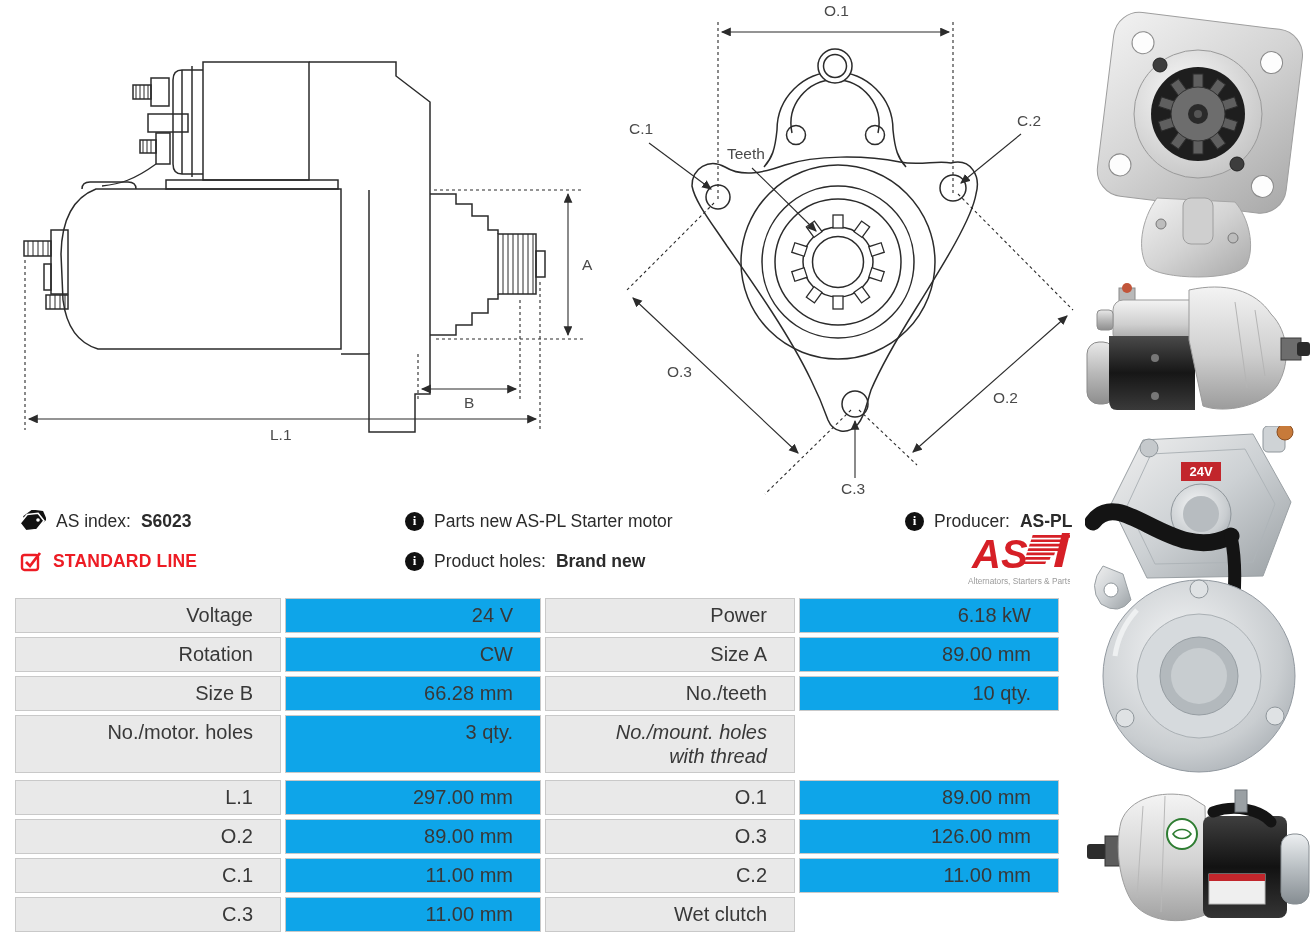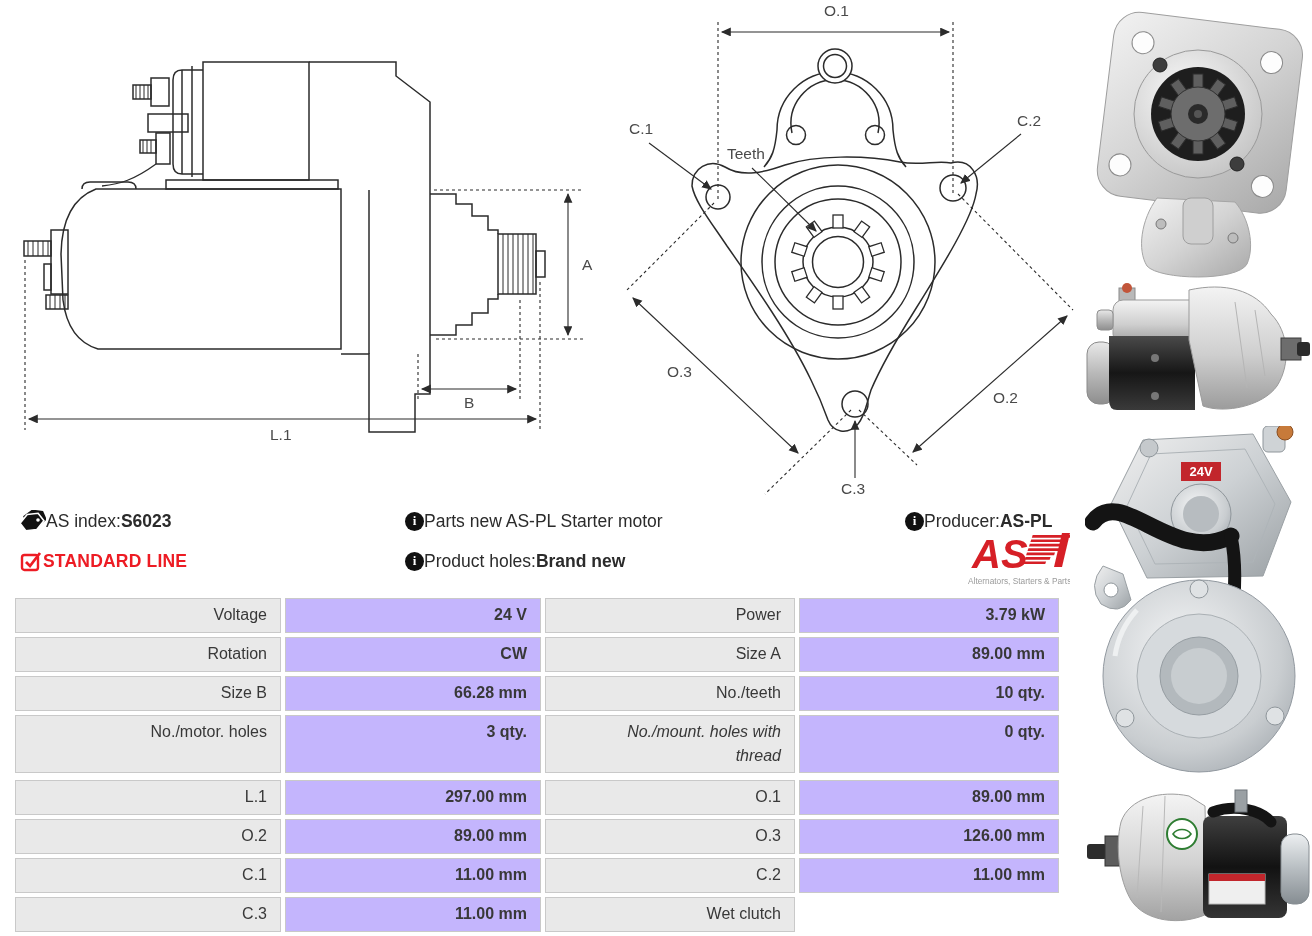--- a/index.html
+++ b/index.html
@@ -3,35 +3,35 @@
 <meta charset="utf-8">
 <style>
   html,body{margin:0;padding:0;background:#fff;}
   .page{position:relative;width:1312px;height:936px;background:#ffffff;overflow:hidden;
         font-family:"Liberation Sans",sans-serif;color:#2b2b2b;}
   svg text{font-family:"Liberation Sans",sans-serif;}
   .draw-label{fill:#4a4a4a;font-size:15.5px;}
   .abs{position:absolute;}
 
   
-  .info-line{position:absolute;display:flex;align-items:center;font-size:17.5px;height:26px;text-align:right;}
+  .info-line{position:absolute;display:flex;align-items:center;gap:10px;font-size:17.5px;height:26px;text-align:right;}
   .info-line .bold{font-weight:700;}
   .red-line{color:#ed1c24;font-weight:700;letter-spacing:.2px;}
   .info-icon{width:19px;height:19px;border-radius:50%;background:#111;color:#fff;
              display:inline-flex;align-items:center;justify-content:center;
              font-size:13px;font-weight:700;font-family:"Liberation Serif",serif;flex:0 0 auto;}
 
   
   .spec-table{position:absolute;left:15px;top:598px;width:1044px;}
   .spec-group{margin-bottom:7px;}
   .spec-row{display:grid;grid-template-columns:266px 256px 250px 260px;gap:4px;margin-bottom:4px;}
-  .cell{border:1px solid #c9c9c9;padding:4px 13px;text-align:right;font-size:16px;
+  .cell{border:1px solid #c9c9c9;padding:4px 27px;text-align:right;font-size:20px;
         line-height:24px;min-height:25px;color:#383838;}
   .cell.lab{background:#e9e9e9;}
-  .cell.val{background:#c4b5fd;font-weight:bold;}
+  .cell.val{background:#0ea5e9;}
   .narrow{display:inline-block;max-width:178px;font-style:italic;}
 
   
   .logo{position:absolute;left:956px;top:531px;}
 </style>
 </head>
 <body>
 
 <div class="page">
 
@@ -242,39 +242,38 @@
       <text x="12" y="53" font-size="8.3" fill="#9a9a9a">Alternators, Starters &amp; Parts</text>
     </svg>
   </div>
 
   <div class="spec-table">
     <div class="spec-group">
       <div class="spec-row">
         <div class="cell lab">Voltage</div>
         <div class="cell val">24 V</div>
         <div class="cell lab">Power</div>
-        <div class="cell val">3.79 kW</div>
+        <div class="cell val">6.18 kW</div>
       </div>
       <div class="spec-row">
         <div class="cell lab">Rotation</div>
         <div class="cell val">CW</div>
         <div class="cell lab">Size A</div>
         <div class="cell val">89.00 mm</div>
       </div>
       <div class="spec-row">
         <div class="cell lab">Size B</div>
         <div class="cell val">66.28 mm</div>
         <div class="cell lab">No./teeth</div>
         <div class="cell val">10 qty.</div>
       </div>
       <div class="spec-row">
         <div class="cell lab">No./motor. holes</div>
         <div class="cell val">3 qty.</div>
         <div class="cell lab"><span class="narrow">No./mount. holes with thread</span></div>
-        <div class="cell val">0 qty.</div>
       </div>
     </div>
     <div class="spec-group">
       <div class="spec-row">
         <div class="cell lab">L.1</div>
         <div class="cell val">297.00 mm</div>
         <div class="cell lab">O.1</div>
         <div class="cell val">89.00 mm</div>
       </div>
       <div class="spec-row">

